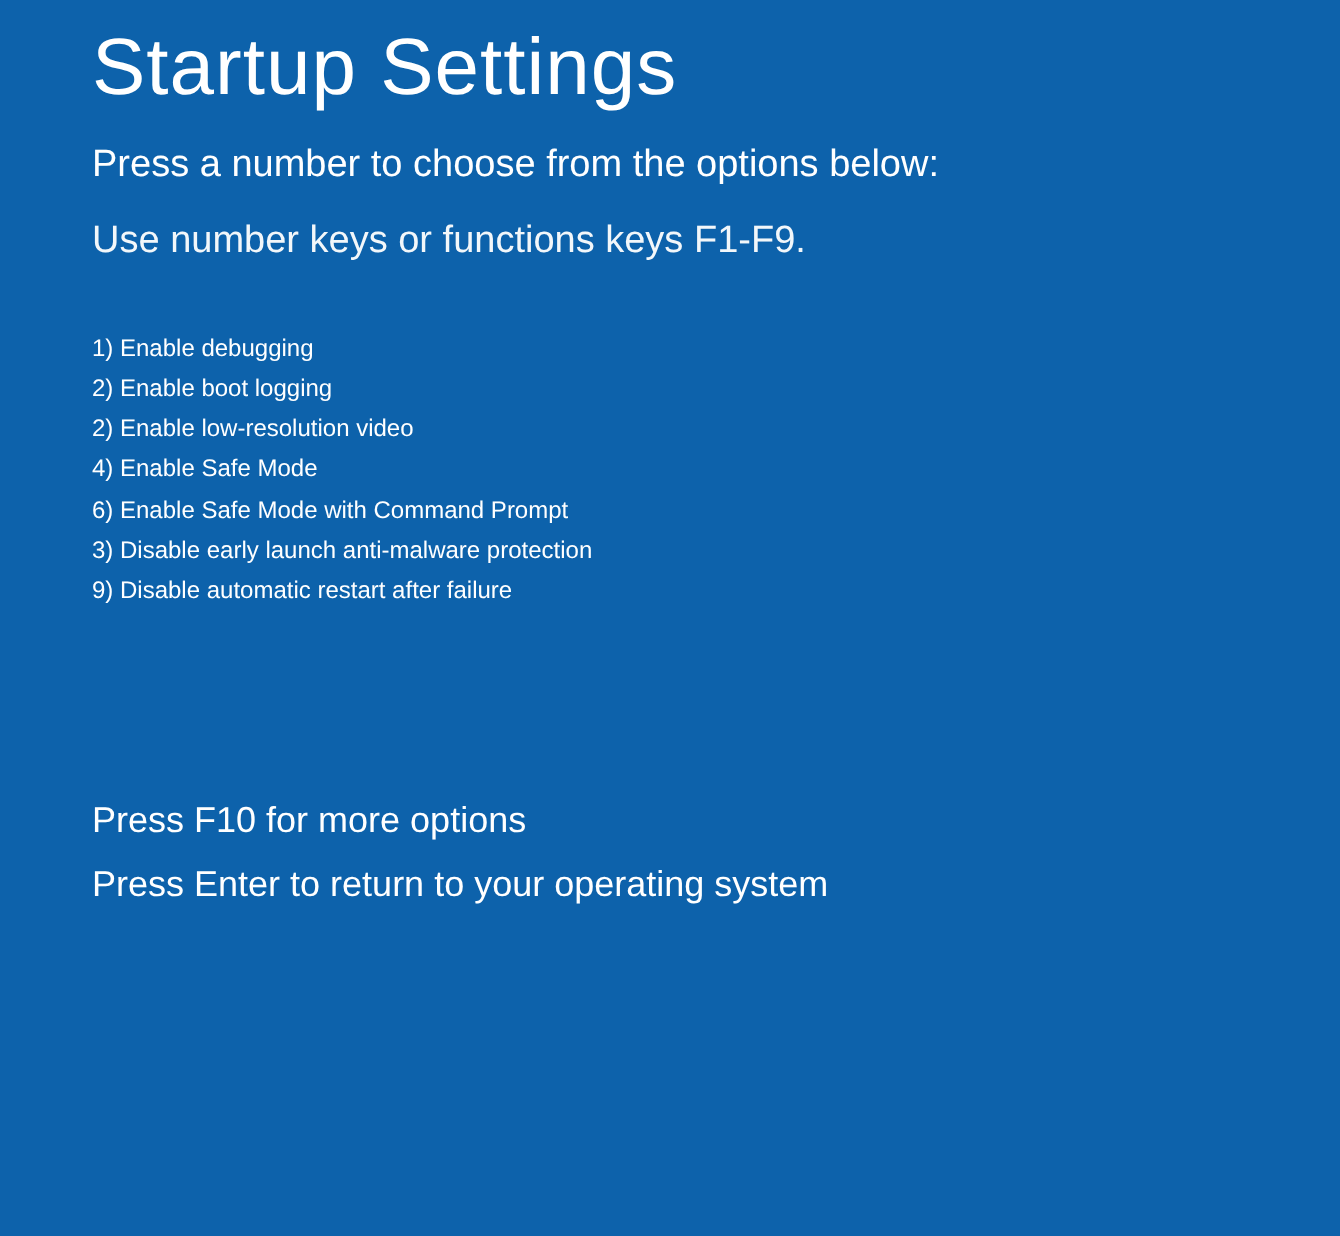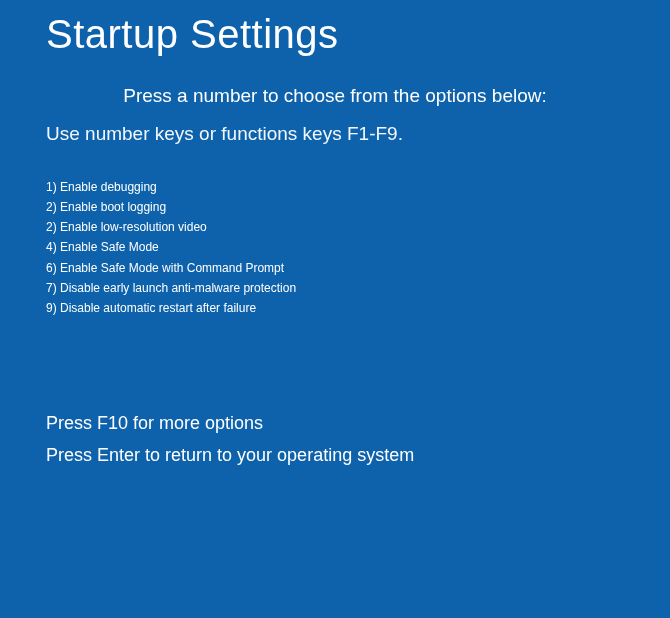--- a/index.html
+++ b/index.html
@@ -13,27 +13,26 @@
       background-color: #0d62ab;
       color: #ffffff;
       font-family: "Segoe UI", "Segoe UI Light", Arial, sans-serif;
       padding: 12px 46px 20px 46px;
       overflow: hidden;
     }
     .title {
       font-size: 40px;
       font-weight: 300;
       letter-spacing: 0.5px;
-      margin-bottom: 28px;
+      margin-bottom: 15px;
     }
     .instruction {
       font-size: 19px;
       font-weight: 400;
       margin-bottom: 16px;
-      text-align: center;
     }
     .hint {
       font-size: 19px;
       font-weight: 400;
       margin-bottom: 32px;
       opacity: 0.95;
     }
     .options {
       list-style: none;
       margin-bottom: 90px;
@@ -57,18 +56,18 @@
 <p class="instruction">Press a number to choose from the options below:</p>
 
 <p class="hint">Use number keys or functions keys F1-F9.</p>
 
 <ul class="options">
   <li>1) Enable debugging</li>
   <li>2) Enable boot logging</li>
   <li>2) Enable low-resolution video</li>
   <li>4) Enable Safe Mode</li>
   <li>6) Enable Safe Mode with Command Prompt</li>
-  <li>7) Disable early launch anti-malware protection</li>
+  <li>3) Disable early launch anti-malware protection</li>
   <li>9) Disable automatic restart after failure</li>
 </ul>
 
 <p class="more-options">Press F10 for more options</p>
 <p class="more-options">Press Enter to return to your operating system</p>
 
 </body></html>

